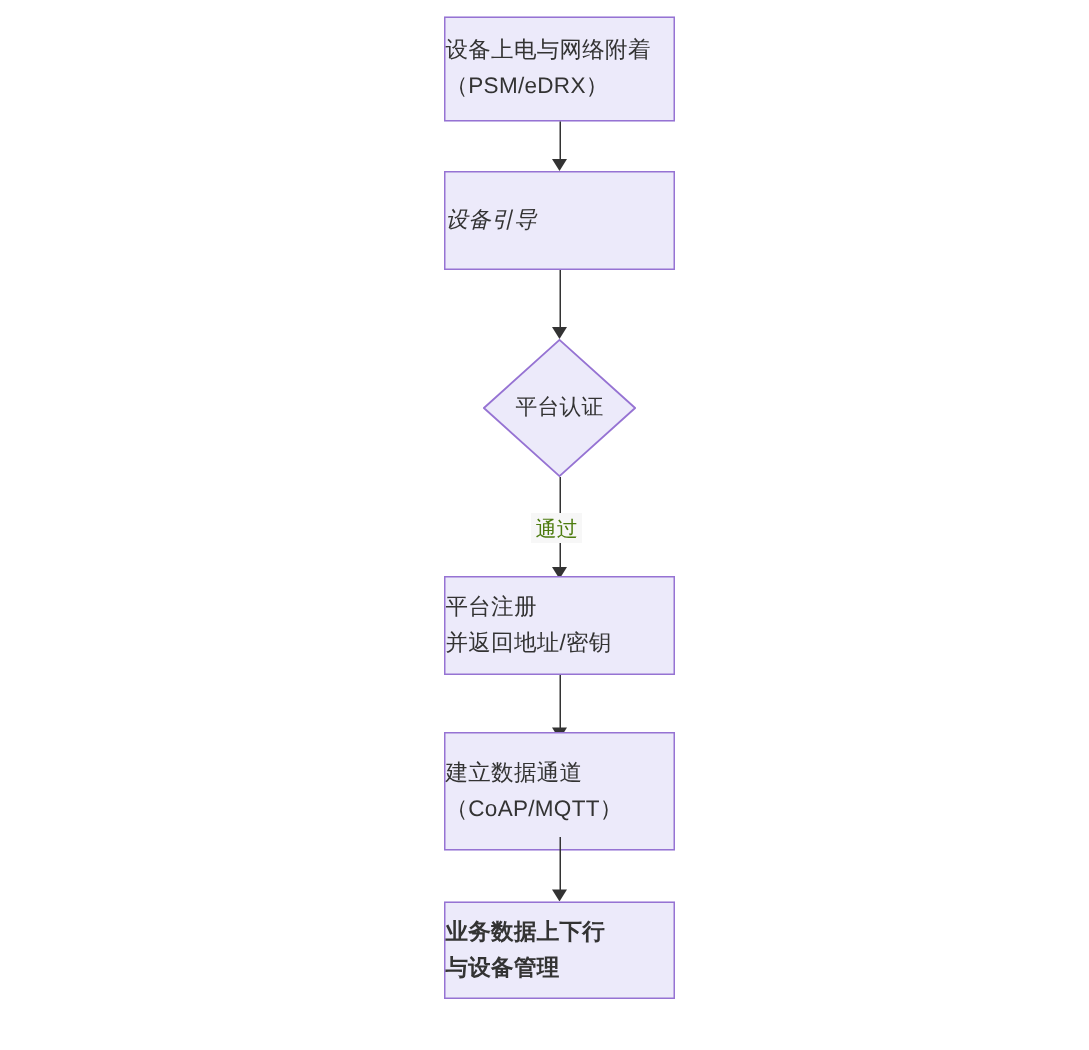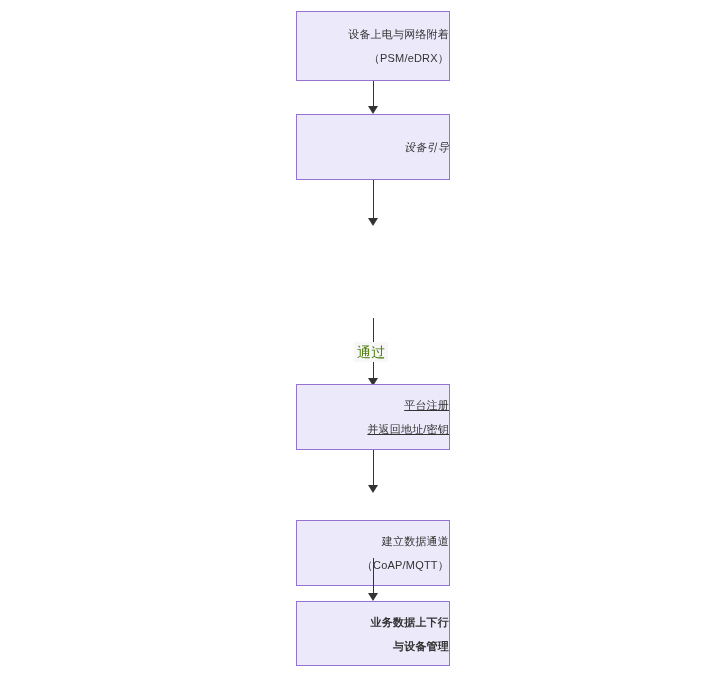--- a/index.html
+++ b/index.html
@@ -16,26 +16,26 @@
   #flowchart {
     position: relative;
     width: 726px;
     height: 700px;
   }
   .node {
     position: absolute;
     box-sizing: border-box;
     display: flex;
     flex-direction: column;
-    align-items: flex-end;
+    align-items: flex-start;
     justify-content: center;
     background: #eceafa;
     border: 1px solid #9673d3;
     color: #333333;
-    font-size: 11px;
+    font-size: 15px;
     line-height: 24px;
     text-align: center;
     letter-spacing: 0.2px;
   }
   .node .line1, .node .line2 {
     display: block;
     white-space: nowrap;
   }
   .diamond-wrap {
     position: absolute;
@@ -97,34 +97,40 @@
   <div class="edge" style="left:373px; top:81px; height:26px;"></div>
   <div class="arrowhead" style="left:368px; top:106px;"></div>
 
   <div class="node" style="left:296px; top:114px; width:154px; height:66px;font-style:italic;">
     <span class="line1">设备引导</span>
   </div>
 
   <div class="edge" style="left:373px; top:180px; height:38px;"></div>
   <div class="arrowhead" style="left:368px; top:218px;"></div>
 
+  <div class="diamond-wrap" style="left:322px; top:226px; width:102px; height:92px;">
+    <svg class="diamond-shape" viewBox="0 0 102 92" preserveAspectRatio="none">
+      <polygon points="51,0.6 101.4,46 51,91.4 0.6,46" fill="#eceafa" stroke="#9673d3" stroke-width="1.2"></polygon>
+    </svg>
+    <span class="diamond-label">平台认证</span>
+  </div>
 
   <div class="edge" style="left:373px; top:318px; height:62px;"></div>
   <div class="arrowhead" style="left:368px; top:378px;"></div>
   <div class="edge-label" style="left:354px; top:342px;">通过</div>
 
-  <div class="node" style="left:296px; top:384px; width:154px; height:66px;text-decoration:underline;">
+  <div class="node" style="left:296px; top:384px; width:154px; height:66px;">
     <span class="line1">平台注册</span>
     <span class="line2">并返回地址/密钥</span>
   </div>
 
   <div class="edge" style="left:373px; top:450px; height:36px;"></div>
   <div class="arrowhead" style="left:368px; top:485px;"></div>
 
-  <div class="node" style="left:296px; top:520px; width:154px; height:66px;">
+  <div class="node" style="left:296px; top:488px; width:154px; height:79px;">
     <span class="line1">建立数据通道</span>
     <span class="line2">（CoAP/MQTT）</span>
   </div>
 
   <div class="edge" style="left:373px; top:558px; height:36px;"></div>
   <div class="arrowhead" style="left:368px; top:593px;"></div>
 
   <div class="node" style="left:296px; top:601px; width:154px; height:65px;font-weight:bold;">
     <span class="line1">业务数据上下行</span>
     <span class="line2">与设备管理</span>

